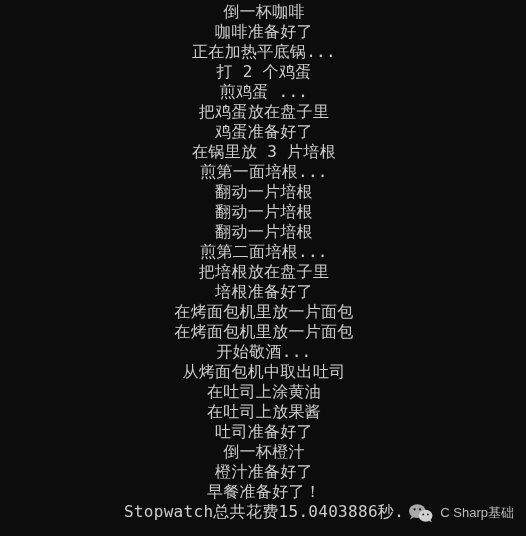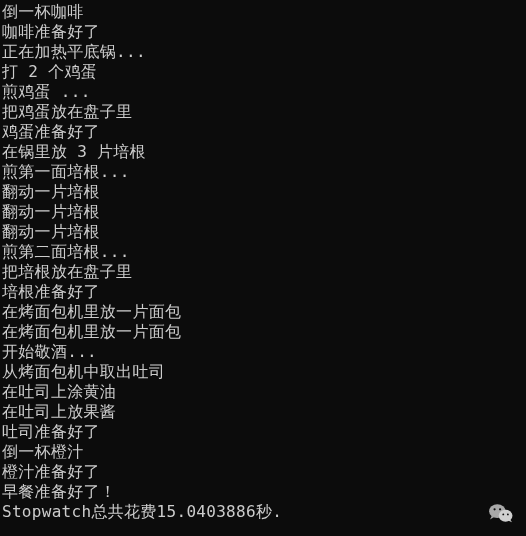--- a/index.html
+++ b/index.html
@@ -14,20 +14,21 @@
       font-family: "SimSun", "NSimSun", "Microsoft YaHei", monospace;
       font-size: 16px;
       line-height: 20px;
       color: #cccccc;
       position: relative;
       overflow: hidden;
     }
     .console-output {
       padding: 2px 0 0 2px;
       white-space: pre;
+      text-align: center;
     }
     .line {
       display: block;
       letter-spacing: 0.3px;
     }
     .watermark {
       position: absolute;
       right: 12px;
       bottom: 12px;
       display: flex;
@@ -62,13 +63,14 @@
       <g fill="#d0d0d0">
         <ellipse cx="19" cy="15" rx="7.5" ry="6.5"></ellipse>
         <path d="M 24 19 L 26 22 L 21 20 Z"></path>
       </g>
       <circle cx="7" cy="8" r="1.2" fill="#0c0c0c"></circle>
       <circle cx="13" cy="8" r="1.2" fill="#0c0c0c"></circle>
       <circle cx="16.5" cy="13.5" r="1" fill="#0c0c0c"></circle>
       <circle cx="21.5" cy="13.5" r="1" fill="#0c0c0c"></circle>
     </svg>
   </span>
+  <span>C Sharp基础</span>
 </div>
 
 </body></html>

